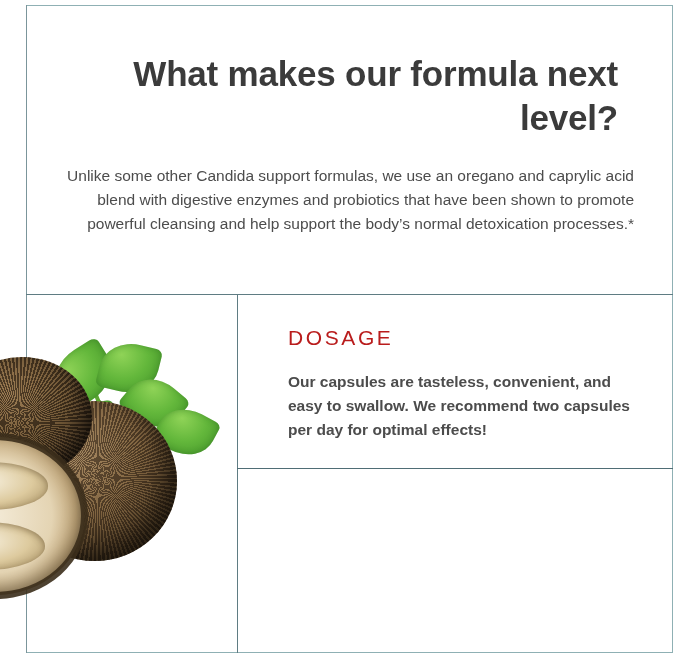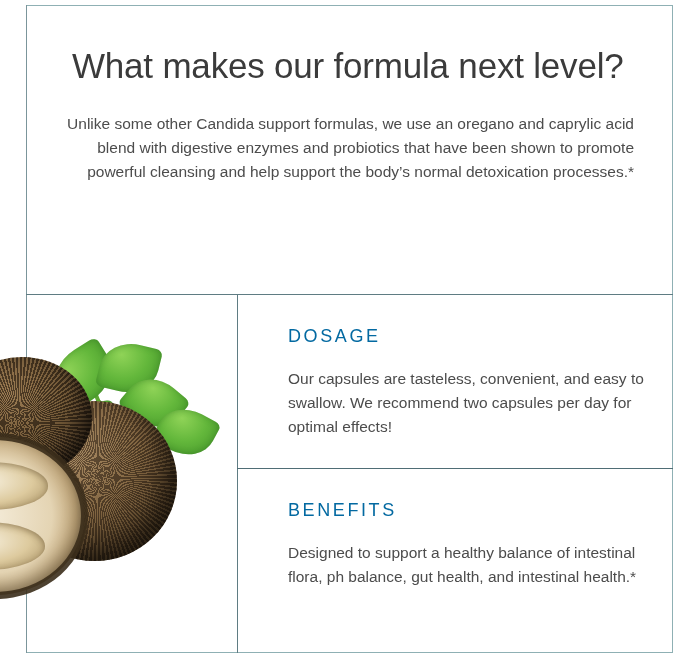--- a/index.html
+++ b/index.html
@@ -82,26 +82,27 @@
   }
 
   
   .intro {
     position: absolute;
     left: 64px;
     top: 36px;
     width: 570px;
   }
   .intro-heading {
-    margin: 8px;
+    margin: 16px;
     font-size: 35px;
-    font-weight: 400;
+    font-weight: 700;
     line-height: 1.26;
     color: #3b3b3b;
     letter-spacing: -0.2px;
+    text-align: right;
   }
   .intro-body {
     margin: 24px 0 0 0;
     font-size: 15.5px;
     font-weight: 400;
     line-height: 1.55;
     color: #4c4c4c;
     max-width: 572px;
     text-align: right;
   }
@@ -233,29 +234,29 @@
     width: 360px;
   }
   .cell-benefits {
     position: absolute;
     left: 288px;
     top: 500px;
     width: 360px;
   }
   .section-title {
     margin: 0;
-    font-size: 18px;
+    font-size: 21px;
     font-weight: 400;
     letter-spacing: 2.6px;
-    color: #0369a1;
+    color: #b91c1c;
   }
   .section-body {
     margin: 20px 0 0 0;
     font-size: 15.5px;
-    font-weight: 400;
+    font-weight: 700;
     line-height: 1.55;
     color: #4c4c4c;
   }
 </style>
 </head>
 <body>
 
 <div class="screen">
 
   <div class="frame-top"></div>
@@ -288,18 +289,14 @@
       <div class="seed seed-open"></div>
       <div class="seed-rim"></div>
     </div>
   </div>
 
   <div class="cell-dosage">
     <h2 class="section-title">DOSAGE</h2>
     <p class="section-body">Our capsules are tasteless, convenient, and easy to swallow. We recommend two capsules per day for optimal effects!</p>
   </div>
 
-  <div class="cell-benefits">
-    <h2 class="section-title">BENEFITS</h2>
-    <p class="section-body">Designed to support a healthy balance of intestinal flora, ph balance, gut health, and intestinal health.*</p>
-  </div>
 
 </div>
 
 </body></html>

